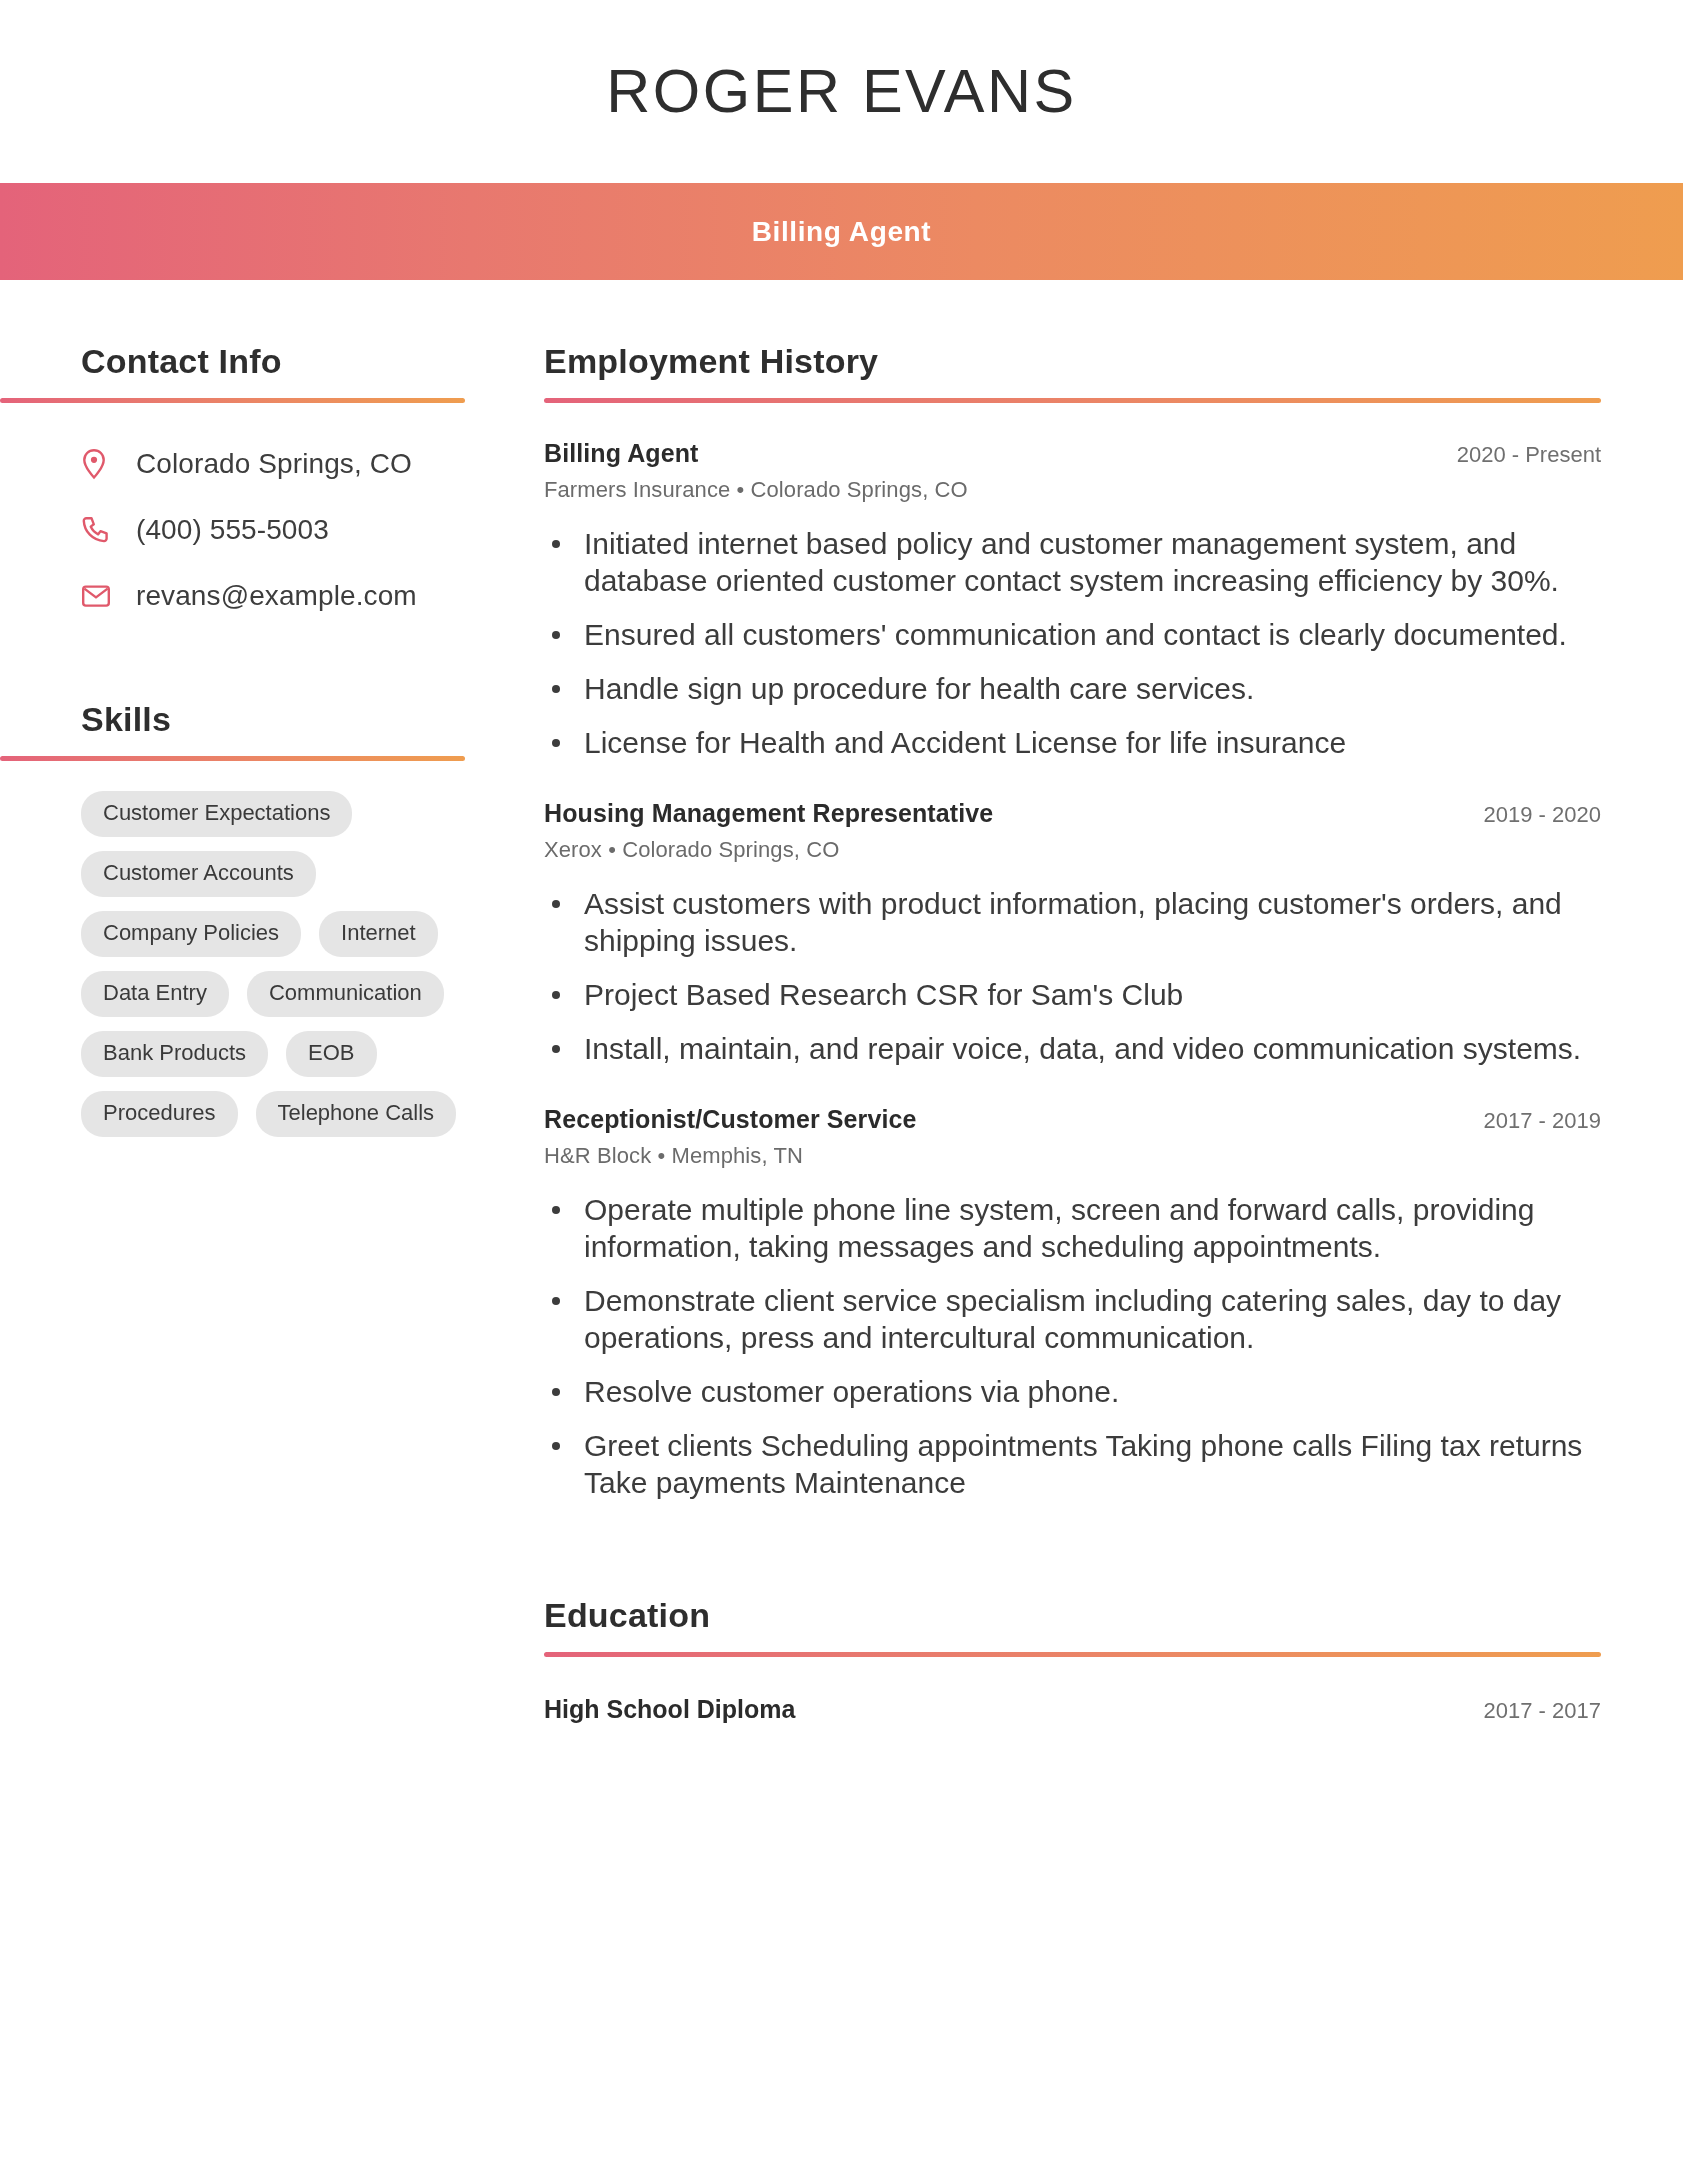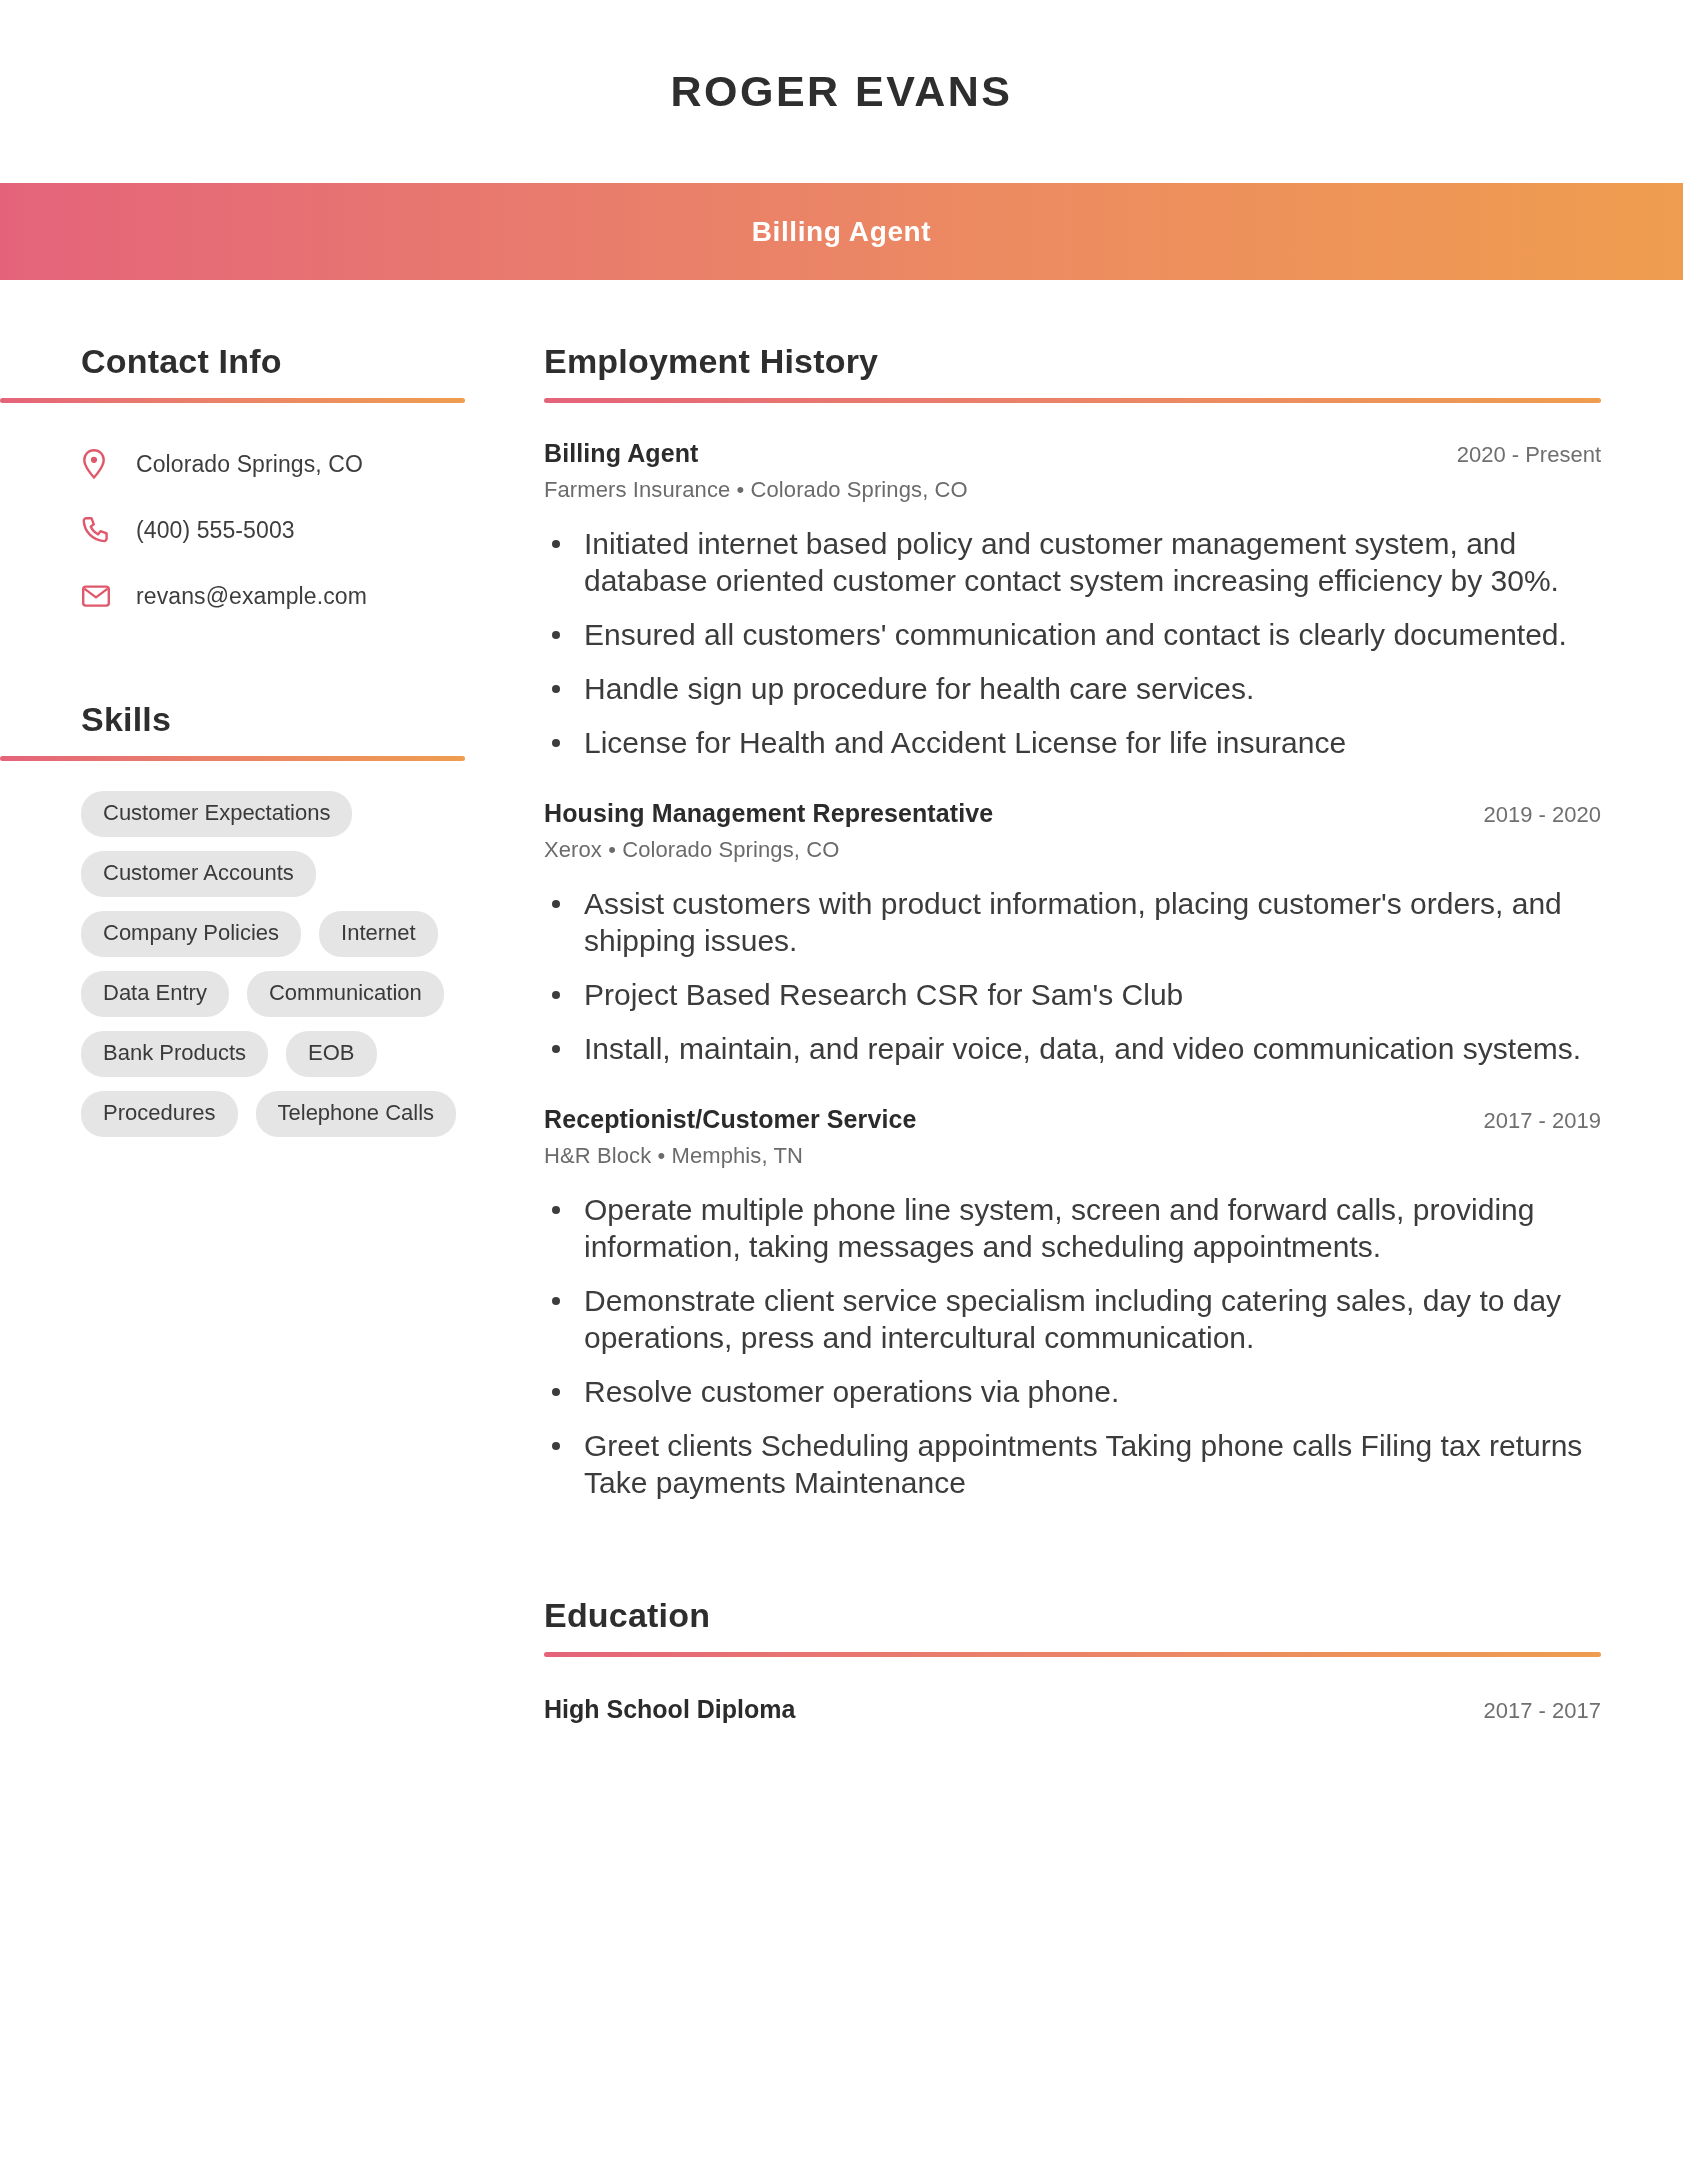--- a/index.html
+++ b/index.html
@@ -18,22 +18,22 @@
 
   
   .header-name-zone {
     height: 183px;
     display: flex;
     align-items: center;
     justify-content: center;
     background: #ffffff;
   }
   .name {
-    font-size: 43px;
-    font-weight: 700;
+    font-size: 61px;
+    font-weight: 400;
     letter-spacing: 2.5px;
     color: #2e2e2e;
     text-align: left;
     line-height: 1;
   }
   .title-band {
     height: 97px;
     background: linear-gradient(90deg, #e4637a 0%, #e8786f 28%, #ec8a62 58%, #ef9d4f 100%);
     display: flex;
     align-items: center;
@@ -96,21 +96,21 @@
   }
   .contact-ico {
     width: 36px;
     flex: 0 0 36px;
     display: flex;
     align-items: center;
     justify-content: flex-start;
   }
   .contact-ico svg { display: block; }
   .contact-text {
-    font-size: 23px;
+    font-size: 28px;
     color: #3d3d3d;
     margin-left: 19px;
     letter-spacing: 0.1px;
   }
 
   
   .skills-head-wrap { margin-top: 71px; }
   .skills-wrap {
     margin-top: 30px;
     padding-left: 81px;

